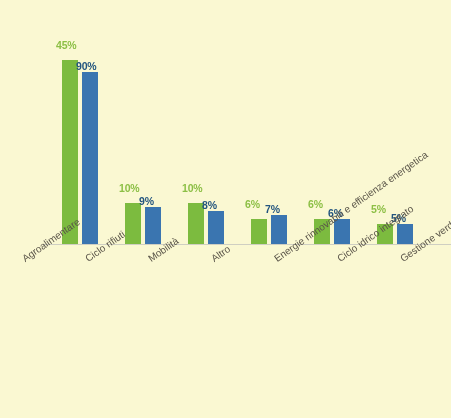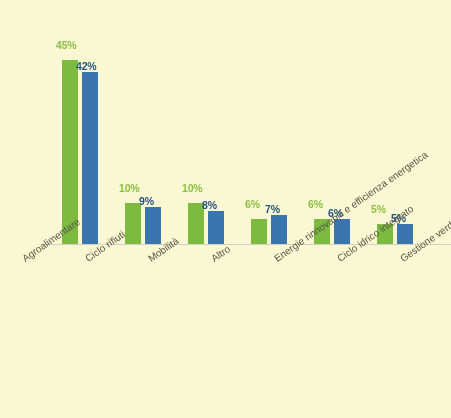--- a/index.html
+++ b/index.html
@@ -100,21 +100,21 @@
 
 <div id="chart-root">
 
   <div class="plot-area">
     <div class="baseline"></div>
     <div id="bars">
         <div class="bar-group" style="left: 62px;">
           <div class="bar green" title="Agroalimentare — 45%" style="height: 184px; background: rgb(124, 187, 63);"></div>
           <div class="bar-label green" style="color: rgb(140, 191, 69); bottom: 194px; left: -6px;">45%</div>
           <div class="bar blue" title="Agroalimentare — 42%" style="height: 172px; background: rgb(58, 117, 176);"></div>
-          <div class="bar-label blue" style="color: rgb(35, 85, 127); bottom: 173px; left: 14px;">42%</div>
+          <div class="bar-label blue" style="color: rgb(35, 85, 127); bottom: 173px; left: 14px;">90%</div>
         </div>
         <div class="bar-group" style="left: 125px;">
           <div class="bar green" title="Ciclo rifiuti — 10%" style="height: 41px; background: rgb(124, 187, 63);"></div>
           <div class="bar-label green" style="color: rgb(140, 191, 69); bottom: 51px; left: -6px;">10%</div>
           <div class="bar blue" title="Ciclo rifiuti — 9%" style="height: 37px; background: rgb(58, 117, 176);"></div>
           <div class="bar-label blue" style="color: rgb(35, 85, 127); bottom: 38px; left: 14px;">9%</div>
         </div>
         <div class="bar-group" style="left: 188px;">
           <div class="bar green" title="Mobilità — 10%" style="height: 41px; background: rgb(124, 187, 63);"></div>
           <div class="bar-label green" style="color: rgb(140, 191, 69); bottom: 51px; left: -6px;">10%</div>

